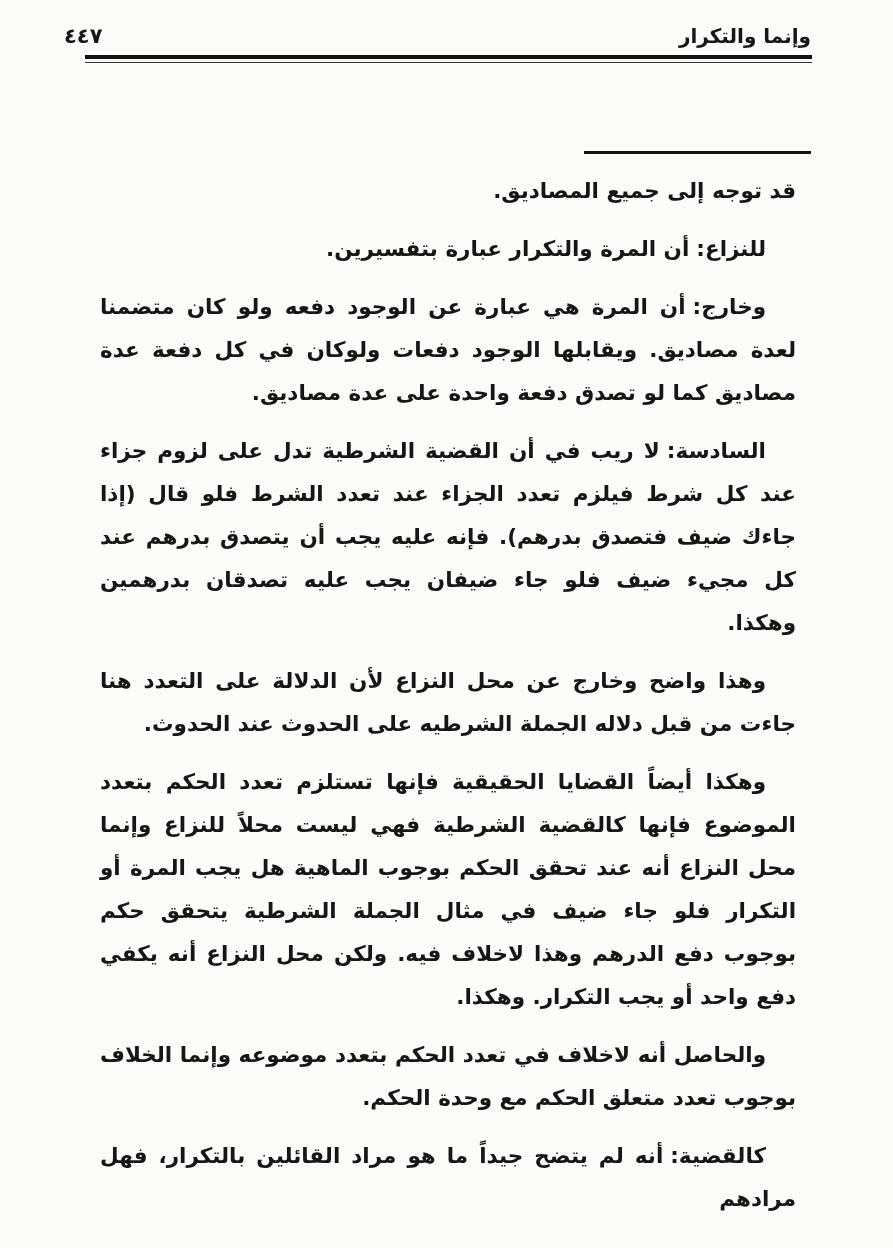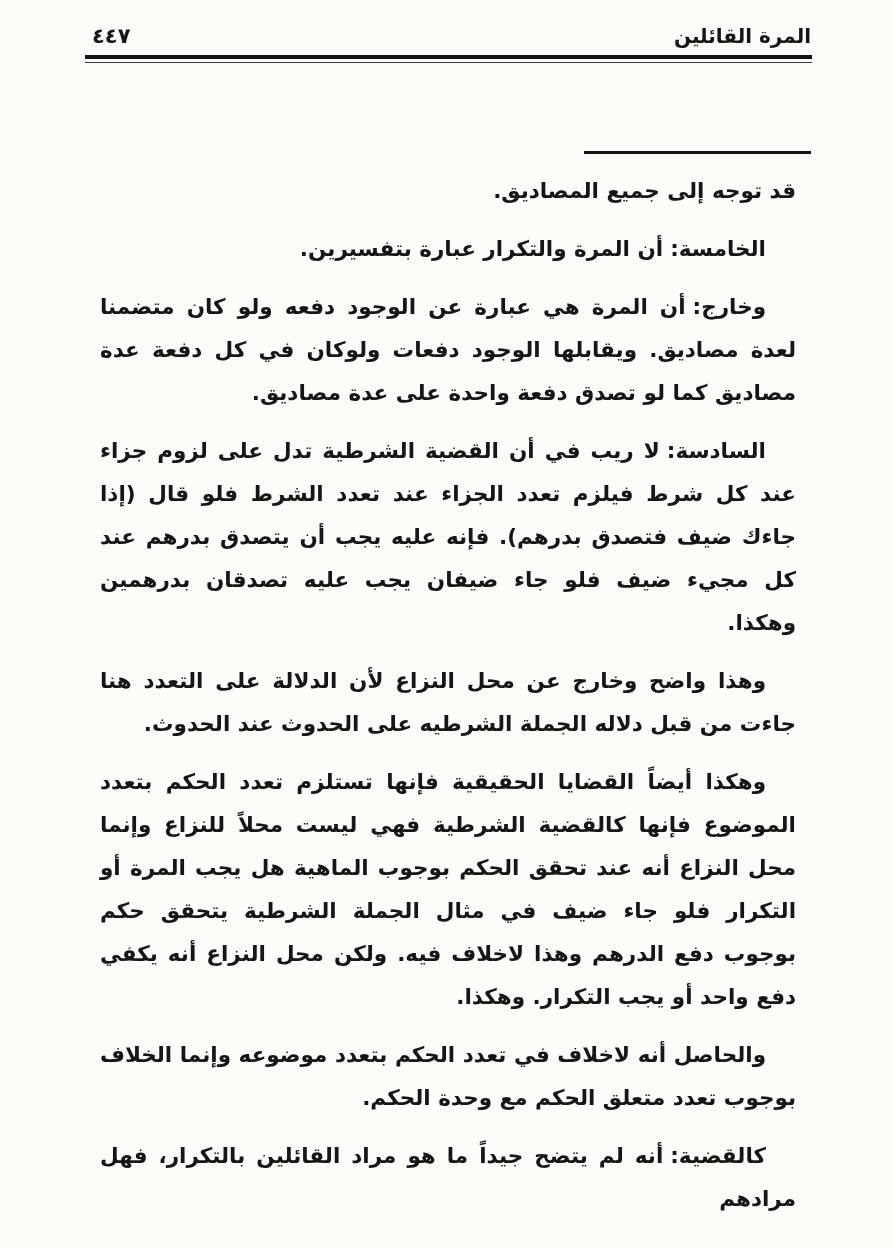--- a/index.html
+++ b/index.html
@@ -17,21 +17,21 @@
     font-family: "DejaVu Sans", sans-serif;
     overflow: hidden;
     box-sizing: border-box;
   }
   
   .page-header {
     display: flex;
     flex-direction: row;
     justify-content: space-between;
     align-items: flex-end;
-    padding: 24px 82px 0 92px;
+    padding: 24px 82px 0 64px;
     direction: ltr;
   }
   .page-number {
     font-size: 21px;
     font-weight: bold;
     letter-spacing: 1px;
   }
   .running-title {
     font-size: 20px;
     font-weight: bold;
@@ -84,38 +84,38 @@
     display: none;
   }
 </style>
 </head>
 <body>
 
 <div class="page">
 
   <header class="page-header">
     <span class="page-number">٤٤٧</span>
-    <span class="running-title">المرة القائلين</span>
+    <span class="running-title">وإنما والتكرار</span>
   </header>
 
   <div class="header-rule">
     <div class="rule-thick"></div>
     <div class="rule-thin"></div>
   </div>
 
   <main class="page-body">
 
     <div class="continuation-rule"></div>
 
     <p class="para no-indent">
       <span>قد توجه إلى جميع المصاديق.</span>
     </p>
 
     <p class="para">
-      <span class="lead">الخامسة:</span><span>أن المرة والتكرار عبارة بتفسيرين.</span>
+      <span class="lead">للنزاع:</span><span>أن المرة والتكرار عبارة بتفسيرين.</span>
     </p>
 
 
     <p class="para">
       <span class="lead">وخارج:</span><span>أن المرة هي عبارة عن الوجود دفعه ولو كان متضمنا لعدة مصاديق. ويقابلها الوجود دفعات ولوكان في كل دفعة عدة مصاديق كما لو تصدق دفعة واحدة على عدة مصاديق.</span>
     </p>
 
 
     <p class="para">
       <span class="lead">السادسة:</span><span>لا ريب في أن القضية الشرطية تدل على لزوم جزاء عند كل شرط فيلزم تعدد الجزاء عند تعدد الشرط فلو قال (إذا جاءك ضيف فتصدق بدرهم). فإنه عليه يجب أن يتصدق بدرهم عند كل مجيء ضيف فلو جاء ضيفان يجب عليه تصدقان بدرهمين وهكذا.</span>

